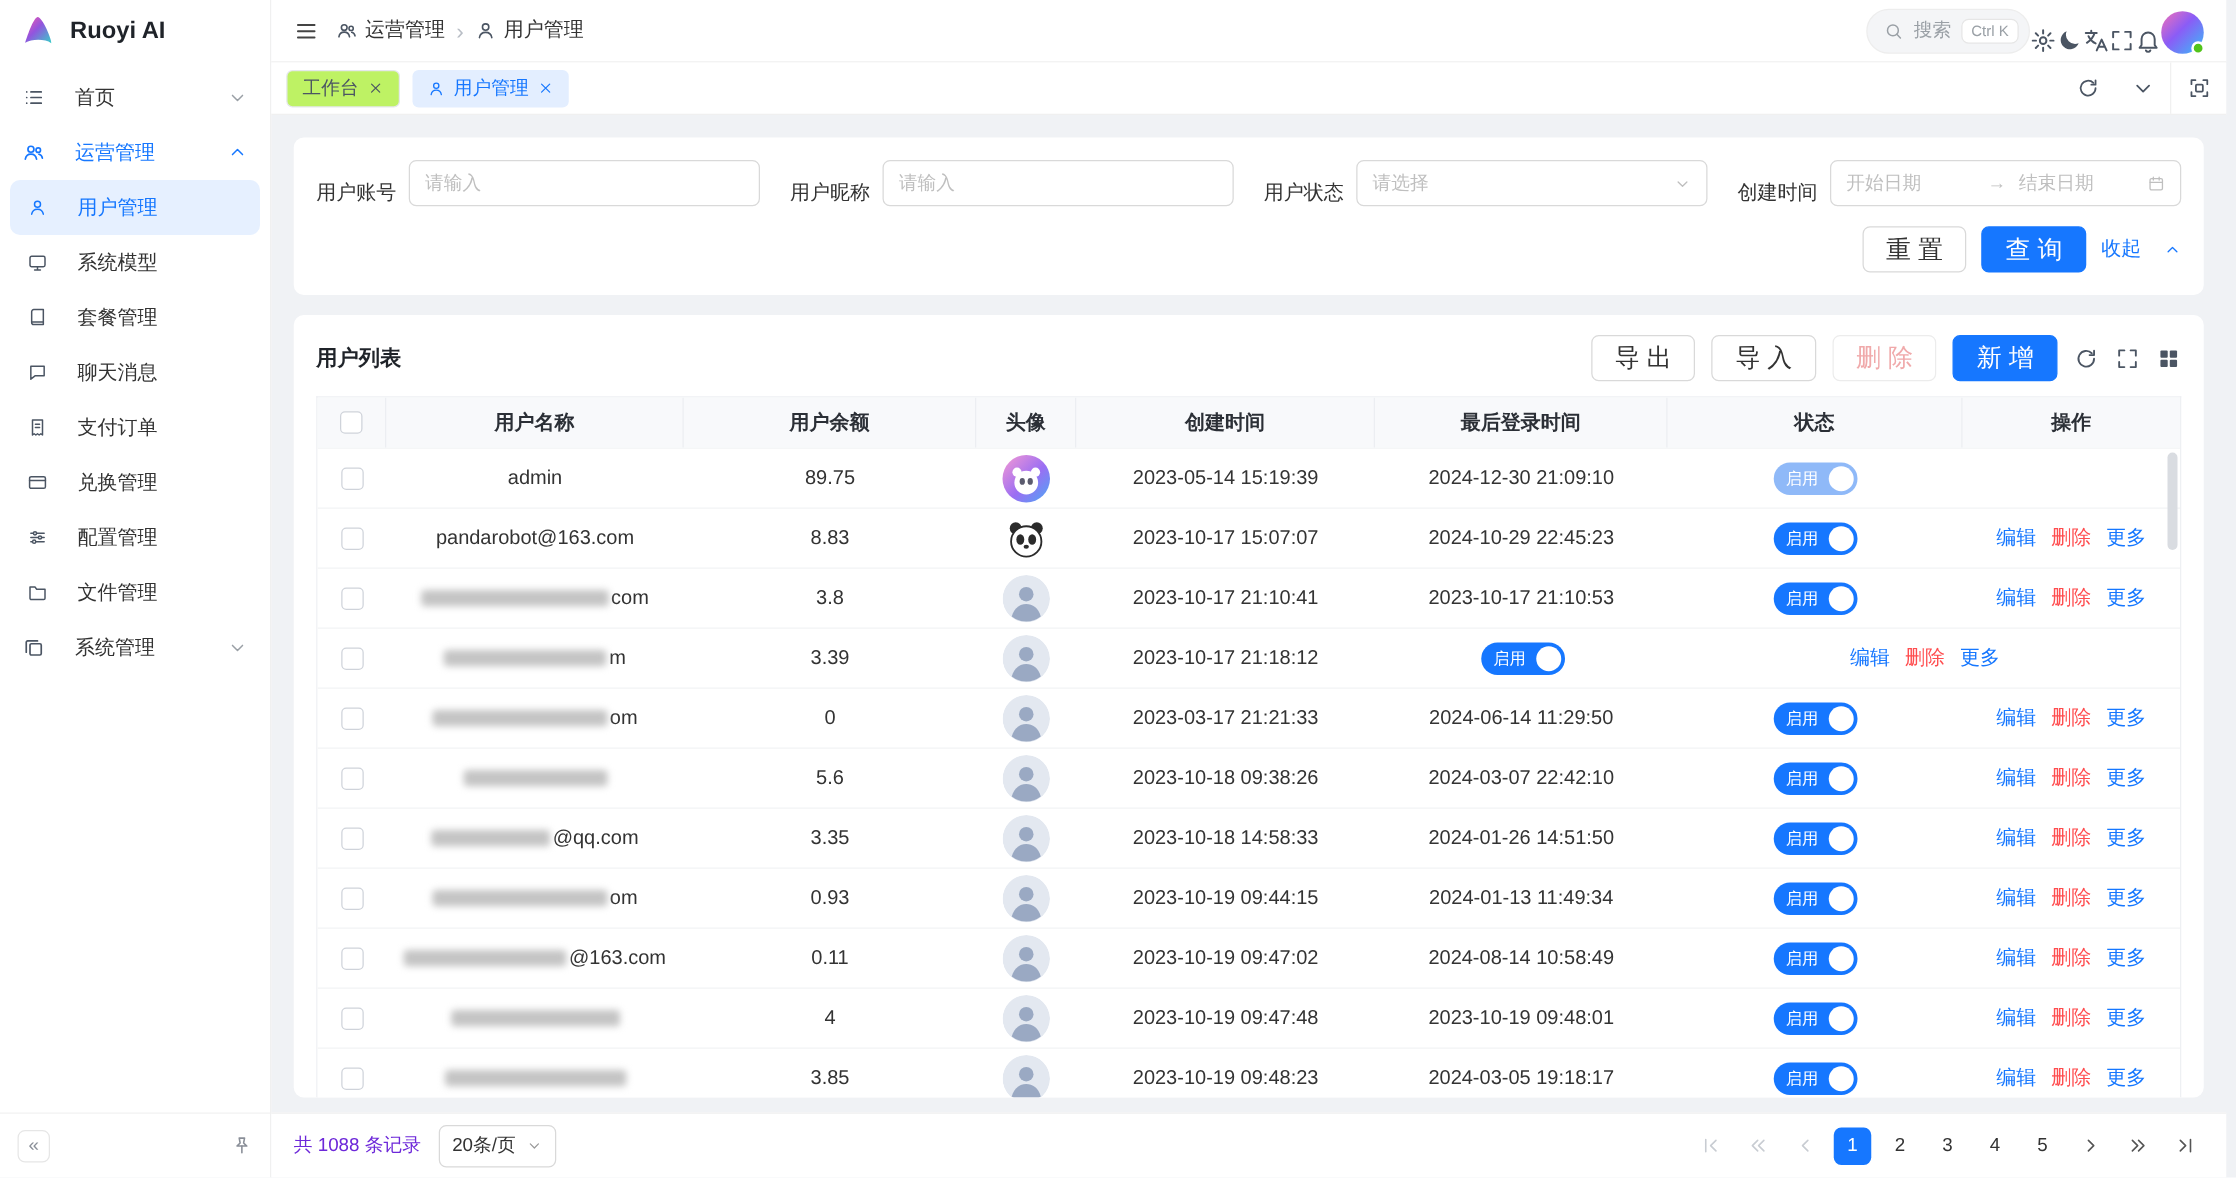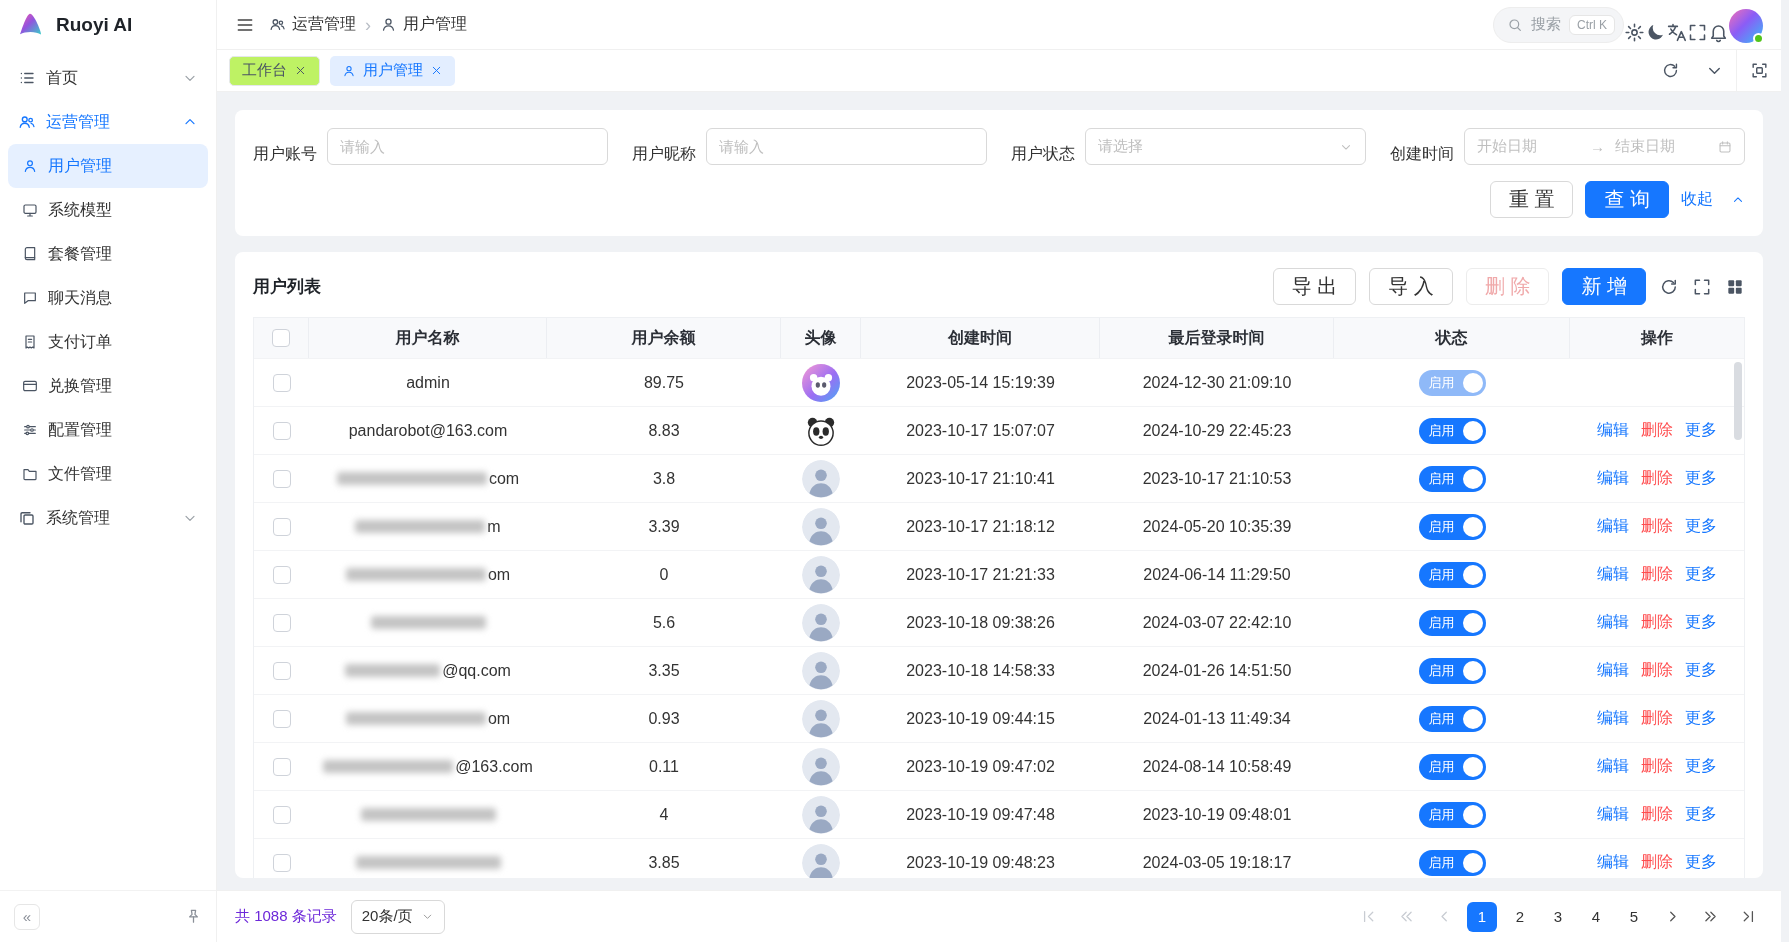--- a/index.html
+++ b/index.html
@@ -6,21 +6,21 @@
   html,body{width:1789px;height:942px}
   body{overflow:hidden;background:#f0f2f5;font-family:"Liberation Sans","DejaVu Sans",sans-serif;font-size:16px;color:#333}
   .app{display:flex;width:1781px;height:942px}
   
   .sidebar{width:217px;min-width:217px;background:#fff;display:flex;flex-direction:column;border-right:1px solid #f0f0f0}
   .logo-row{height:50px;display:flex;align-items:center;gap:10px;padding:0 16px;cursor:pointer}
   .logo-mark{width:30px;height:30px;display:inline-flex}
   .logo-mark svg{width:100%;height:100%}
   .logo-text{font-size:19px;font-weight:700;color:#1f2329}
   .nav{flex:1;padding:6px 8px;overflow:hidden}
-  .nav-item,.sub-item{height:44px;display:flex;align-items:center;gap:10px;padding:0 10px;border-radius:8px;color:#333;cursor:pointer;font-size:16px}
+  .nav-item,.sub-item{height:44px;display:flex;align-items:center;gap:24px;padding:0 10px;border-radius:8px;color:#333;cursor:pointer;font-size:16px}
   .nav-item .ic{color:#4b5563}
   .nav-item.open,.nav-item.open .ic,.nav-item.open .nav-caret{color:#1677ff}
   .nav-caret{margin-left:auto;width:16px;height:16px;color:#9aa0a6;display:inline-flex}
   .sub-item{padding-left:14px}
   .sub-item .ic{color:#4b5563}
   .sub-item.active{background:#e6f0ff;color:#1677ff}
   .sub-item.active .ic{color:#1677ff}
   .sidebar-footer{height:52px;border-top:1px solid #f2f2f2;display:flex;align-items:center;justify-content:space-between;padding:0 14px}
   .collapse-btn{width:26px;height:26px;border:1px solid #e6e6e6;border-radius:6px;background:#fff;color:#8a8f98;font-size:15px;display:flex;align-items:center;justify-content:center;cursor:pointer;font-family:inherit}
   .pin{width:17px;height:17px;color:#8a8f98;display:inline-flex;cursor:pointer}
@@ -596,21 +596,20 @@
                 <div class="td c2">
                   <span class="av">
                     <svg viewBox="0 0 36 36">
                       <circle cx="18" cy="18" r="18" fill="#e3e8f0"></circle>
                       <circle cx="18" cy="14.5" r="5.5" fill="#9aa9c3"></circle>
                       <path d="M7 31.5c1.6-6.5 6.3-9.5 11-9.5s9.4 3 11 9.5a18 18 0 0 1-22 0z" fill="#9aa9c3"></path>
                     </svg>
                   </span>
                 </div>
                 <div class="td c3">2023-10-17 21:18:12</div>
-                <div class="td c4">2024-05-20 10:35:39</div>
                 <div class="td c5">
                   <span class="switch">
                     <span>启用</span>
                     <span class="sw-knob"></span>
                   </span>
                 </div>
                 <div class="td c6">
                   <a class="lnk edit">编辑</a>
                   <a class="lnk del">删除</a>
                   <a class="lnk more">更多</a>
@@ -629,21 +628,21 @@
                 <div class="td c1">0</div>
                 <div class="td c2">
                   <span class="av">
                     <svg viewBox="0 0 36 36">
                       <circle cx="18" cy="18" r="18" fill="#e3e8f0"></circle>
                       <circle cx="18" cy="14.5" r="5.5" fill="#9aa9c3"></circle>
                       <path d="M7 31.5c1.6-6.5 6.3-9.5 11-9.5s9.4 3 11 9.5a18 18 0 0 1-22 0z" fill="#9aa9c3"></path>
                     </svg>
                   </span>
                 </div>
-                <div class="td c3">2023-10-17 21:21:33</div>
+                <div class="td c3">2023-03-17 21:21:33</div>
                 <div class="td c4">2024-06-14 11:29:50</div>
                 <div class="td c5">
                   <span class="switch">
                     <span>启用</span>
                     <span class="sw-knob"></span>
                   </span>
                 </div>
                 <div class="td c6">
                   <a class="lnk edit">编辑</a>
                   <a class="lnk del">删除</a>

